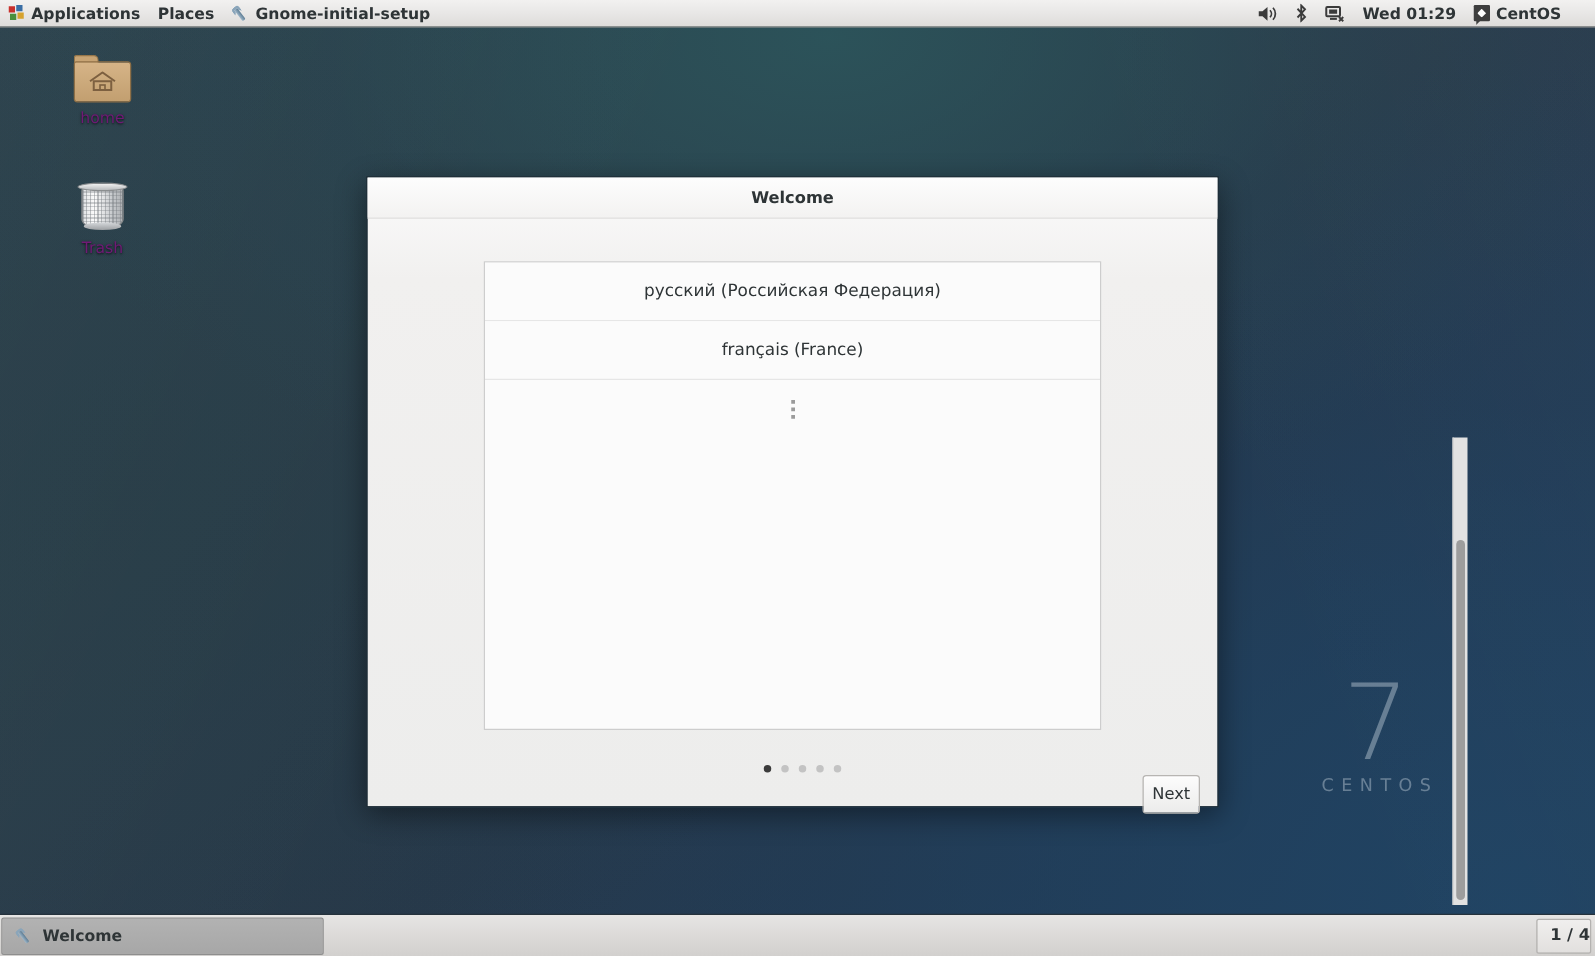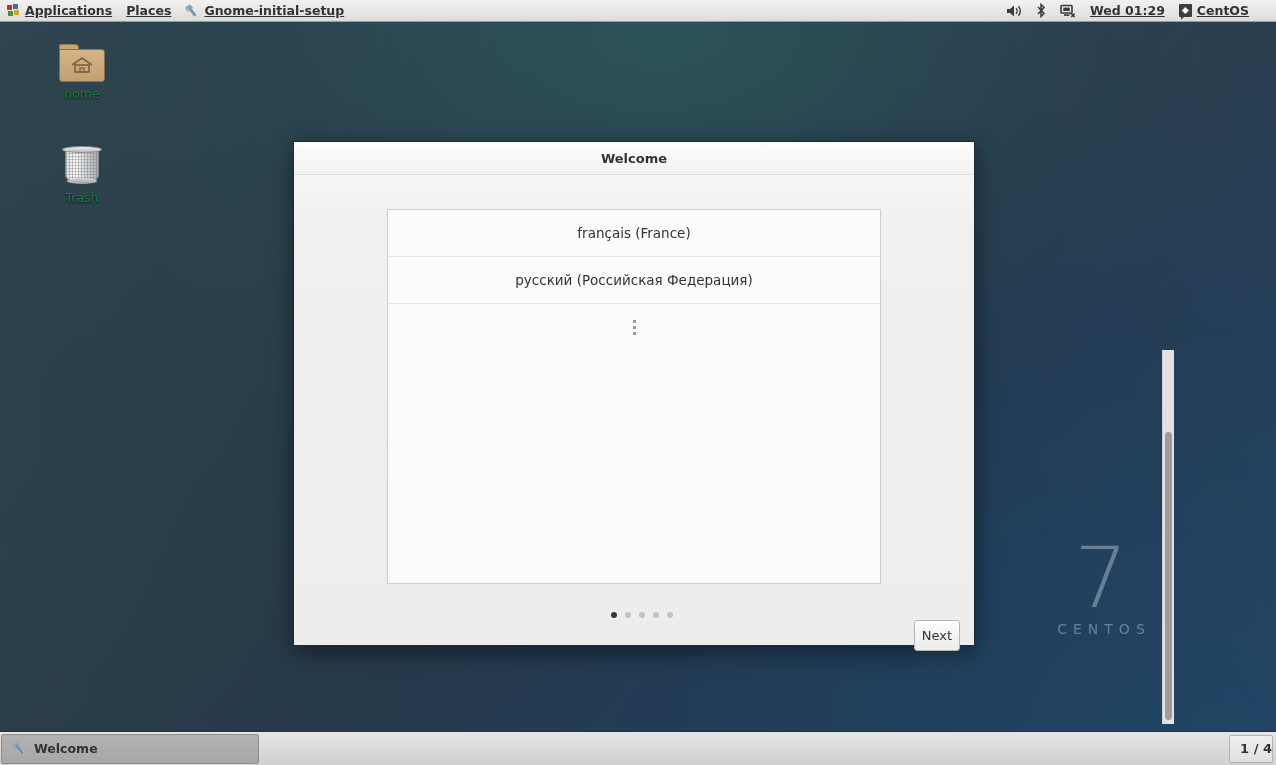--- a/index.html
+++ b/index.html
@@ -46,21 +46,20 @@
     font-size: 12.5px;
     font-weight: bold;
     user-select: none;
   }
   .panel-item {
     display: flex; align-items: center;
     height: 21px;
     padding: 0 7px;
     gap: 5px;
     white-space: nowrap;
-    text-decoration: underline;
   }
   .panel-left { display: flex; align-items: center; }
   .panel-right { display: flex; align-items: center; margin-left: auto; padding-right: 20px; }
   .panel-spacer { flex: 1; }
 
   .app-icon-mini {
     width: 13px; height: 13px;
     position: relative;
     display: inline-block;
   }
@@ -120,21 +119,21 @@
     position:absolute; left:2px; bottom:-3px; width:4px; height:4px;
     background:#3e3e3e;
     clip-path: polygon(0 0, 100% 0, 0 100%);
   }
 
   
   .desk-icon {
     position: absolute;
     width: 86px;
     text-align: center;
-    color: #15803d;
+    color: #701a75;
     font-size: 12.5px;
     user-select: none;
   }
   .desk-icon .label {
     margin-top: 4px;
     text-shadow: 0 1px 2px rgba(0,0,0,0.8);
   }
   #icon-home { left: 39px; top: 44px; }
   #icon-trash { left: 39px; top: 144px; }
 
@@ -475,24 +474,24 @@
   </div>
 </div>
 
 <div id="welcome-window">
   <div id="window-titlebar">
     <span>Welcome</span>
   </div>
 
   <div id="language-list">
     <div class="lang-row">
+      <span>русский (Российская Федерация)</span>
+    </div>
+    <div class="lang-row">
       <span>français (France)</span>
-    </div>
-    <div class="lang-row">
-      <span>русский (Российская Федерация)</span>
     </div>
     <div class="lang-row more">
       <span class="dots-v">
         <span></span>
           <span></span>
           <span></span>
       </span>
     </div>
   </div>
 

